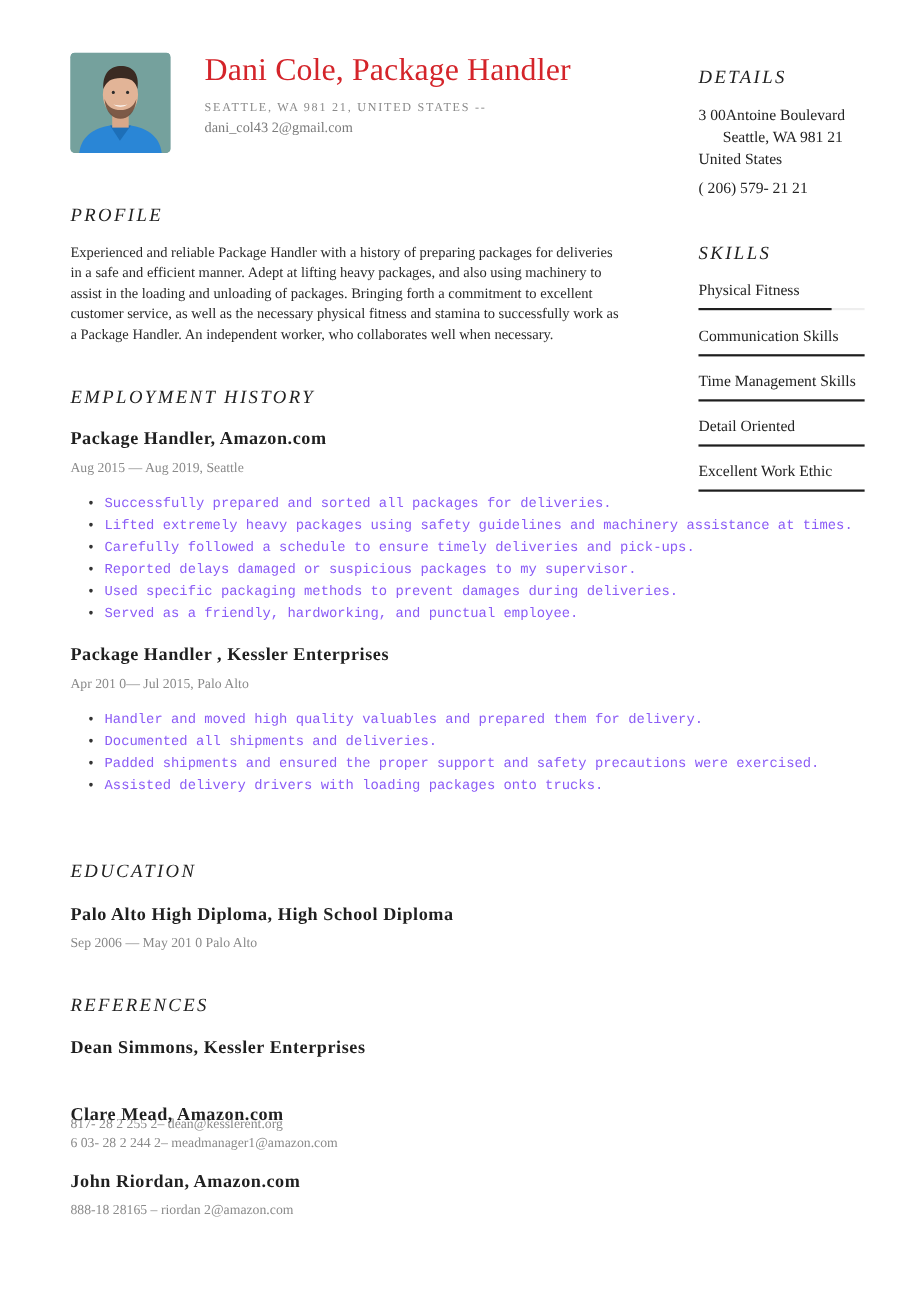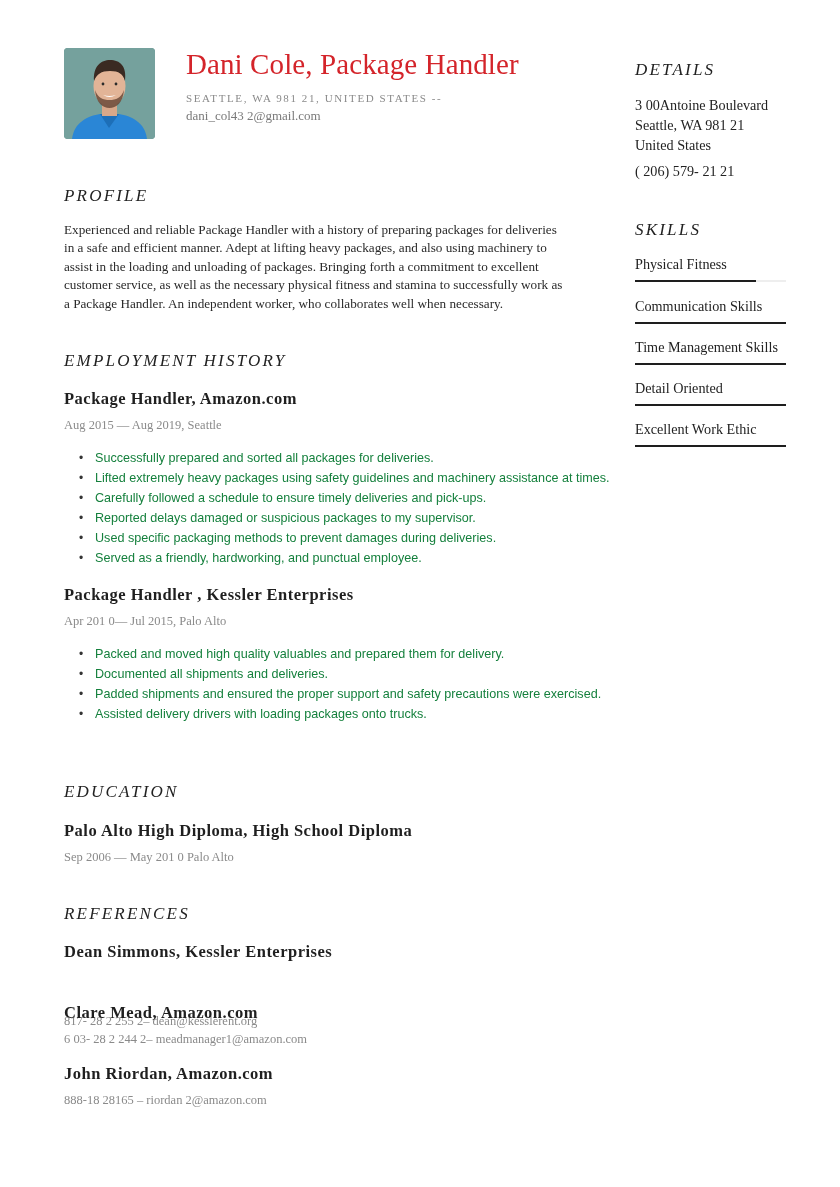--- a/index.html
+++ b/index.html
@@ -12,21 +12,21 @@
   .name { position:absolute; left:186px; top:48px; font-family:"Liberation Serif", serif; font-size:29px; color:#d4242a; white-space:nowrap; letter-spacing:0.1px;text-align:right; }
   .subline { position:absolute; left:186px; top:92px; font-family:"Liberation Serif", serif; font-size:11px; letter-spacing:1.6px; color:#8a8a8a; white-space:nowrap; }
   .email { position:absolute; left:186px; top:108px; font-family:"Liberation Serif", serif; font-size:13px; color:#7a7a7a; white-space:nowrap; }
 
   .sec-title { position:absolute; font-family:"Liberation Serif", serif; font-size:17px; letter-spacing:2.2px; color:#222; white-space:nowrap;font-style:italic; }
 
   .profile-text { position:absolute; left:64px; top:221px; width:500px; font-family:"Liberation Serif", serif; font-size:13.2px; line-height:18.4px; color:#2a2a2a; }
 
   .job-title { position:absolute; left:64px; font-family:"Liberation Serif", serif; font-size:16.5px; font-weight:bold; letter-spacing:0.5px; color:#1f1f1f; white-space:nowrap; }
   .dates { position:absolute; left:64px; font-family:"Liberation Serif", serif; font-size:12.5px; color:#8a8a8a; white-space:nowrap; }
-  ul.bullets { position:absolute; left:95px; list-style:none; font-family:Liberation Sans, sans-serif; font-size:12.6px; color:#15803d; }
+  ul.bullets { position:absolute; left:95px; list-style:none; font-family:Liberation Mono, monospace; font-size:12.6px; color:#8b5cf6; }
   ul.bullets li { height:20px; line-height:18px; position:relative; white-space:nowrap; }
   ul.bullets li::before { content:"•"; position:absolute; left:-16px; top:0; font-size:12px; color:#333; }
 
   .right-text { position:absolute; left:635px; font-family:"Liberation Serif", serif; font-size:14.2px; color:#222; white-space:nowrap; line-height:20px; }
 
   .skill { position:absolute; left:635px; width:151px; }
   .skill-label { font-family:"Liberation Serif", serif; font-size:14.2px; color:#222; white-space:nowrap; display:block; }
   .skill-track { position:absolute; left:0; top:24px; width:151px; height:2px; background:#eeeeee; }
   .skill-fill { position:absolute; left:0; top:0; height:2px; background:#1e1e1e; }
 </style>
@@ -65,41 +65,41 @@
   <li>Lifted extremely heavy packages using safety guidelines and machinery assistance at times.</li>
   <li>Carefully followed a schedule to ensure timely deliveries and pick-ups.</li>
   <li>Reported delays damaged or suspicious packages to my supervisor.</li>
   <li>Used specific packaging methods to prevent damages during deliveries.</li>
   <li>Served as a friendly, hardworking, and punctual employee.</li>
 </ul>
 
 <div class="job-title" style="top:585px;">Package Handler , Kessler Enterprises</div>
 <div class="dates" style="top:614px;">Apr  201 0— Jul  2015, Palo Alto</div>
 <ul class="bullets" style="top:645px;">
-  <li>Packed and moved high quality valuables and prepared them for delivery.</li>
+  <li>Handler and moved high quality valuables and prepared them for delivery.</li>
   <li>Documented all shipments and deliveries.</li>
   <li>Padded shipments and ensured the proper support and safety precautions were exercised.</li>
   <li>Assisted delivery drivers with loading packages onto trucks.</li>
 </ul>
 
 <div class="sec-title" style="left:64px; top:782px;">EDUCATION</div>
 <div class="job-title" style="top:821px;">Palo Alto High Diploma, High School Diploma</div>
 <div class="dates" style="top:850px;">Sep  2006 — May  201 0 Palo Alto</div>
 
 <div class="sec-title" style="left:64px; top:904px;">REFERENCES</div>
 <div class="job-title" style="top:942px;">Dean Simmons, Kessler Enterprises</div>
 <div class="dates" style="top:971px;margin-top:43px;">817- 28 2 255 2– dean@kesslerent.org</div>
 <div class="job-title" style="top:1003px;">Clare Mead, Amazon.com</div>
 <div class="dates" style="top:1032px;">6 03- 28 2 244 2– meadmanager1@amazon.com</div>
 <div class="job-title" style="top:1064px;">John Riordan, Amazon.com</div>
 <div class="dates" style="top:1093px;">888-18 28165 – riordan 2@amazon.com</div>
 
 <div class="sec-title" style="left:635px; top:60px;">DETAILS</div>
 <div class="right-text" style="top:95px;">3 00Antoine Boulevard</div>
-<div class="right-text" style="top:115px;">Seattle, WA 981 21</div>
+<div class="right-text" style="top:115px;margin-left:22px;">Seattle, WA 981 21</div>
 <div class="right-text" style="top:135px;">United States</div>
 <div class="right-text" style="top:161px;">( 206) 579- 21 21</div>
 
 <div class="sec-title" style="left:635px; top:220px;">SKILLS</div>
 
 <div class="skill" style="top:256px;">
   <span class="skill-label">Physical Fitness</span>
   <div class="skill-track">
       <div class="skill-fill" style="width: 80%;"></div>
     </div>

